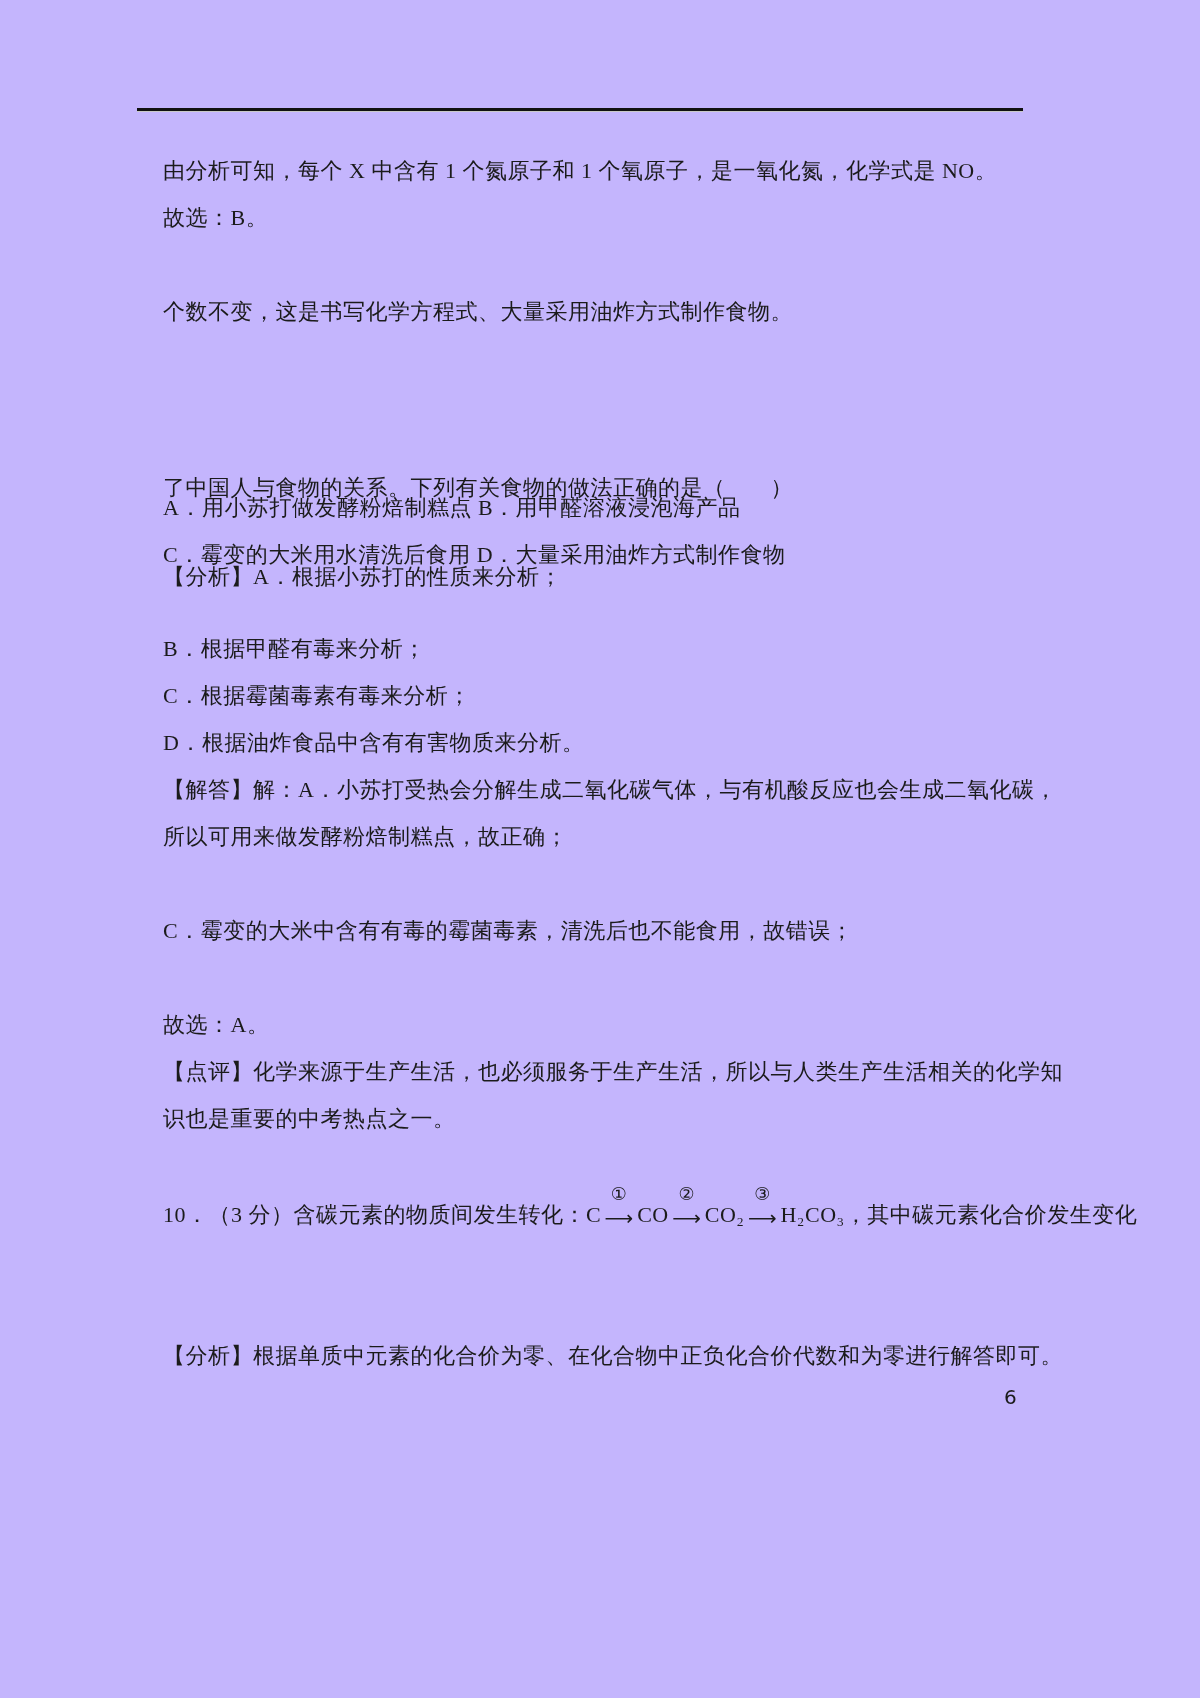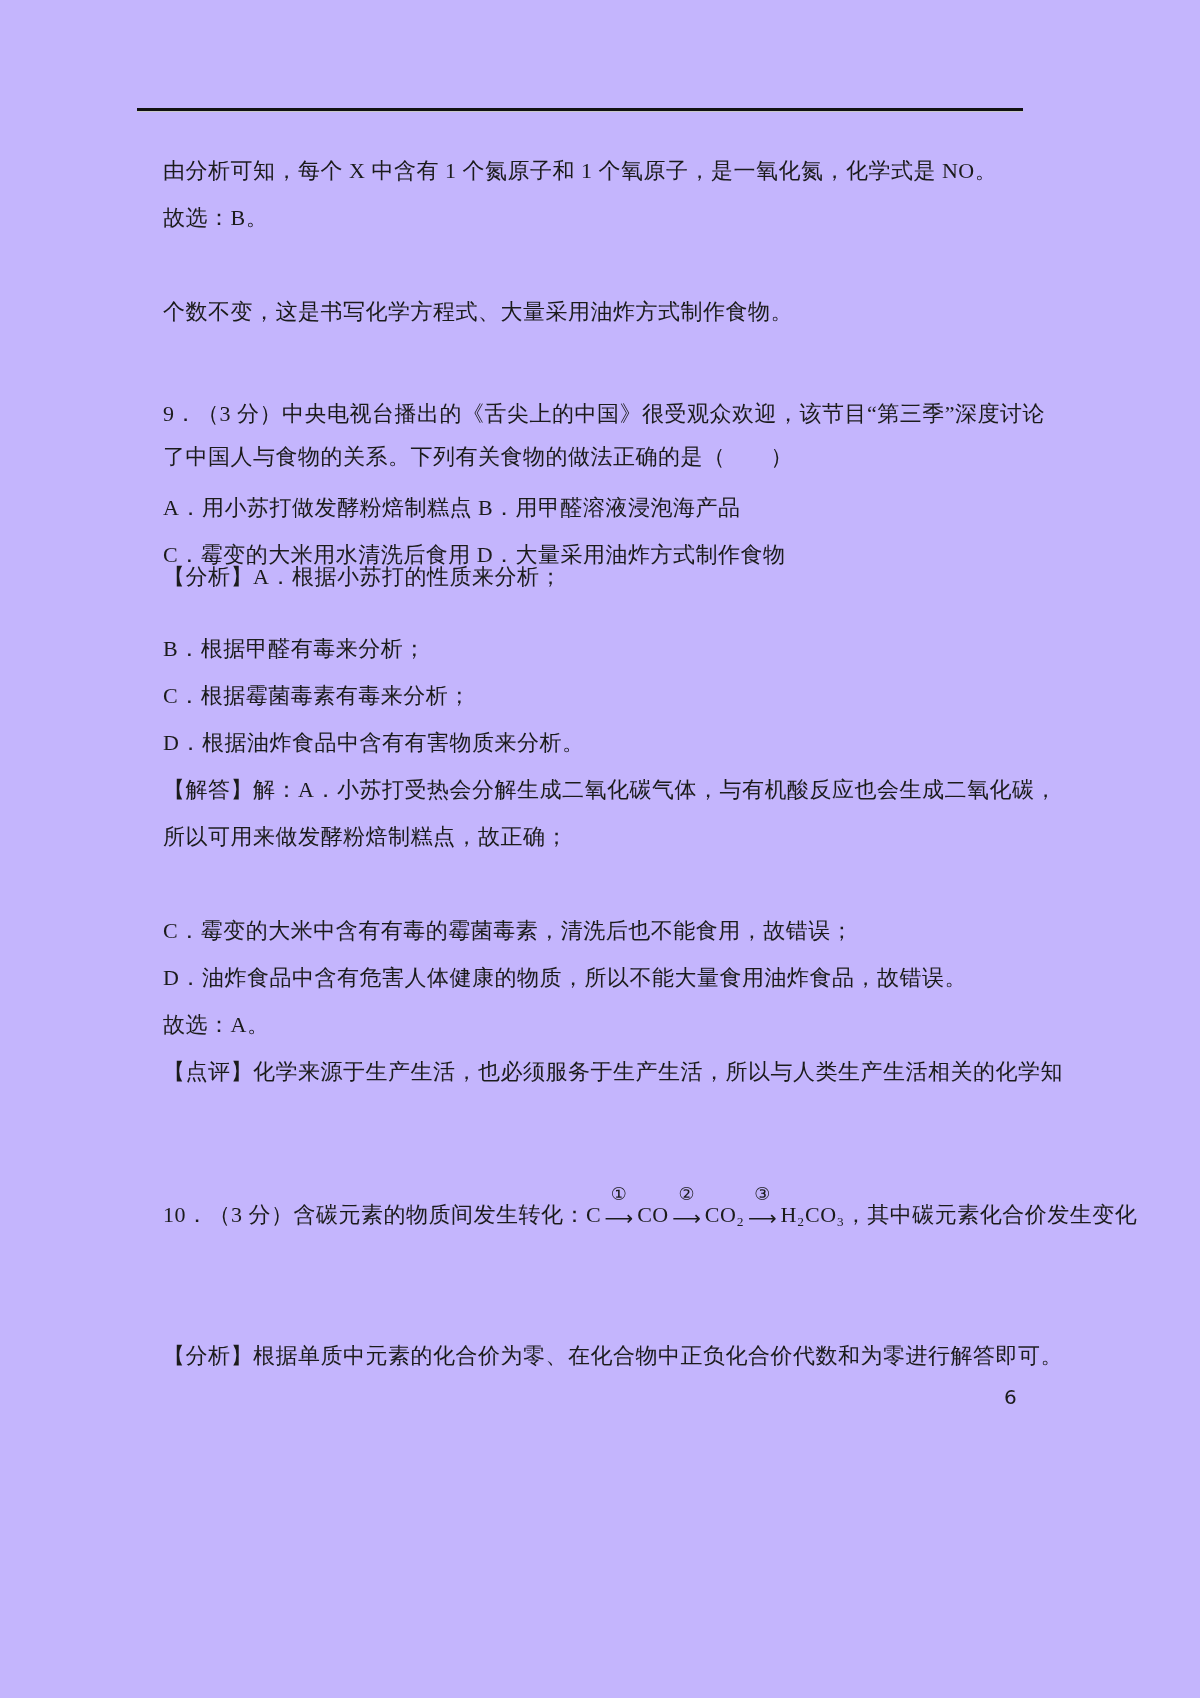--- a/index.html
+++ b/index.html
@@ -77,34 +77,33 @@
 <body>
 
 <div class="page">
 
   <div class="header-rule"></div>
 
   <div class="line" style="top:156px">由分析可知，每个 X 中含有 1 个氮原子和 1 个氧原子，是一氧化氮，化学式是 NO。</div>
   <div class="line" style="top:203px">故选：B。</div>
   <div class="line" style="top:297px">个数不变，这是书写化学方程式、大量采用油炸方式制作食物。</div>
 
-  <div class="line" style="top:399px">9．（3 分）中央电视台播出的《舌尖上的中国》很受观众欢迎，该节目“第三季”深度讨论</div>
-  <div class="line" style="top:442px">了中国人与食物的关系。下列有关食物的做法正确的是（　　）</div>
+  <div class="line" style="top:473px">了中国人与食物的关系。下列有关食物的做法正确的是（　　）</div>
   <div class="line" style="top:493px">A．用小苏打做发酵粉焙制糕点 B．用甲醛溶液浸泡海产品</div>
   <div class="line" style="top:540px">C．霉变的大米用水清洗后食用 D．大量采用油炸方式制作食物</div>
   <div class="line" style="top:562px">【分析】A．根据小苏打的性质来分析；</div>
   <div class="line" style="top:634px">B．根据甲醛有毒来分析；</div>
   <div class="line" style="top:681px">C．根据霉菌毒素有毒来分析；</div>
   <div class="line" style="top:728px">D．根据油炸食品中含有有害物质来分析。</div>
   <div class="line" style="top:775px">【解答】解：A．小苏打受热会分解生成二氧化碳气体，与有机酸反应也会生成二氧化碳，</div>
   <div class="line" style="top:822px">所以可用来做发酵粉焙制糕点，故正确；</div>
   <div class="line" style="top:916px">C．霉变的大米中含有有毒的霉菌毒素，清洗后也不能食用，故错误；</div>
-  <div class="line" style="top:963px">D．油炸食品中含有危害人体健康的物质，所以不能大量食用油炸食品，故错误。</div>
   <div class="line" style="top:1010px">故选：A。</div>
   <div class="line" style="top:1057px">【点评】化学来源于生产生活，也必须服务于生产生活，所以与人类生产生活相关的化学知</div>
+  <div class="line" style="top:1104px">识也是重要的中考热点之一。</div>
 
   <div class="line" style="top:1200px"><span>10．（3 分）含碳元素的物质间发生转化：</span><span class="chem">C</span><span class="step"><span class="num circled">①</span><span class="arr">⟶</span></span><span class="chem">CO</span><span class="step"><span class="num circled">②</span><span class="arr">⟶</span></span><span class="chem">CO₂</span><span class="step"><span class="num circled">③</span><span class="arr">⟶</span></span><span class="chem">H₂CO₃</span><span>，其中碳元素化合价发生变化</span></div>
 
   <div class="line" style="top:1341px">【分析】根据单质中元素的化合价为零、在化合物中正负化合价代数和为零进行解答即可。</div>
 
   <div class="page-number">6</div>
 
 </div>
 
 </body></html>

